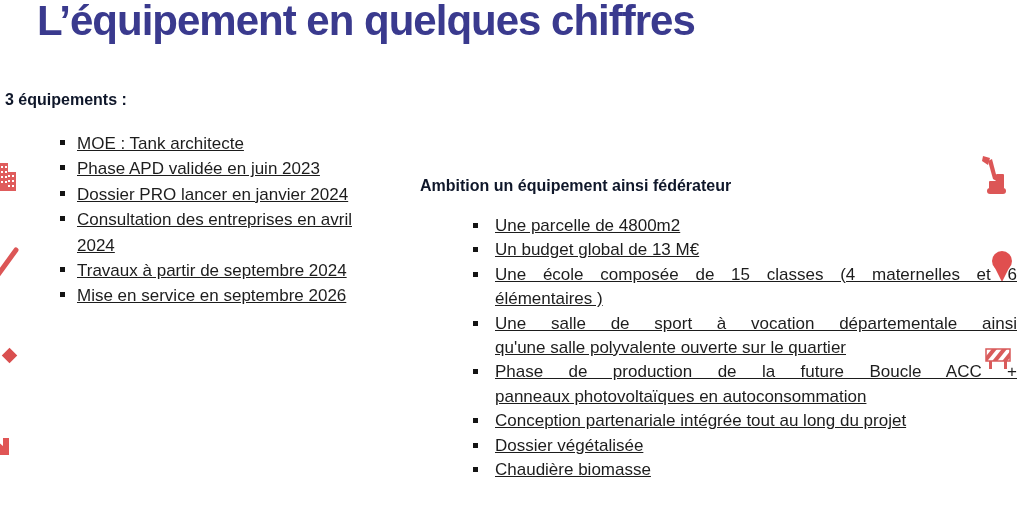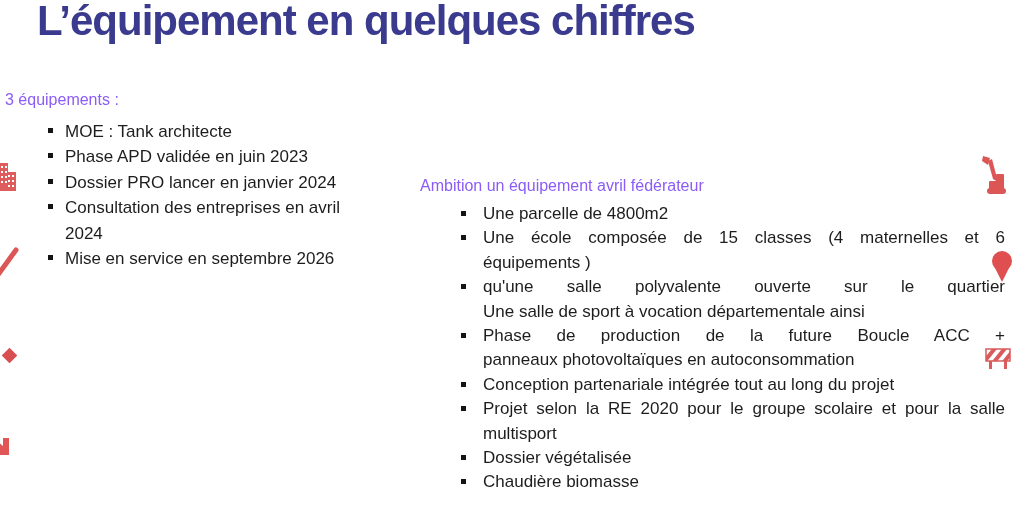--- a/index.html
+++ b/index.html
@@ -8,25 +8,25 @@
     font-family:"Liberation Sans","DejaVu Sans",sans-serif;
     color:#1d1d1d;position:relative;
   }
   .slide{position:absolute;inset:0;}
   .title{
     position:absolute;left:37px;top:-4px;
     font-size:42px;font-weight:700;letter-spacing:-1px;
     color:#3a3a8e;line-height:50px;white-space:nowrap;
   }
   .sec-heading{
-    font-size:16px;font-weight:400;color:#8b5cf6;white-space:nowrap;
+    font-size:16px;font-weight:700;color:#0f172a;white-space:nowrap;
   }
   .left-heading{position:absolute;left:5px;top:91px;}
   .right-heading{position:absolute;left:420px;top:177px;}
-  ul.blist{list-style:none;margin:0;padding:0;position:absolute;z-index:2;}
+  ul.blist{list-style:none;margin:12px;padding:0;position:absolute;z-index:2;text-decoration:underline;}
   ul.blist li{display:flex;margin:0;padding:0;}
   .marker{
     flex:0 0 5px;width:5px;height:5px;background:#141414;
     margin-top:9px;
   }
   .btext{font-size:17px;color:#1d1d1d;}
   
   ul.left-list{left:48px;top:119px;}
   ul.left-list .marker{margin-right:12px;}
   ul.left-list .btext{width:322px;line-height:25.4px;}
@@ -165,72 +165,77 @@
         <li>
           <span class="marker"></span>
           <div class="btext">
             <div class="bline">Consultation des entreprises en avril</div>
             <div class="bline">2024</div>
           </div>
         </li>
         <li>
           <span class="marker"></span>
           <div class="btext">
+            <div class="bline">Travaux à partir de septembre 2024</div>
+          </div>
+        </li>
+        <li>
+          <span class="marker"></span>
+          <div class="btext">
             <div class="bline">Mise en service en septembre 2026</div>
           </div>
         </li>
       </ul>
   </div>
 
   <div>
-    <div class="sec-heading right-heading">Ambition un équipement avril fédérateur</div>
+    <div class="sec-heading right-heading">Ambition un équipement ainsi fédérateur</div>
     <ul class="blist right-list">
         <li>
           <span class="marker"></span>
           <div class="btext">
             <div class="bline">Une parcelle de 4800m2</div>
           </div>
         </li>
         <li>
           <span class="marker"></span>
           <div class="btext">
+            <div class="bline">Un budget global de 13 M€</div>
+          </div>
+        </li>
+        <li>
+          <span class="marker"></span>
+          <div class="btext">
             <div class="bline">Une école composée de 15 classes (4 maternelles et 6</div>
-            <div class="bline">équipements )</div>
-          </div>
-        </li>
-        <li>
-          <span class="marker"></span>
-          <div class="btext">
+            <div class="bline">élémentaires )</div>
+          </div>
+        </li>
+        <li>
+          <span class="marker"></span>
+          <div class="btext">
+            <div class="bline">Une salle de sport à vocation départementale ainsi</div>
             <div class="bline">qu'une salle polyvalente ouverte sur le quartier</div>
-            <div class="bline">Une salle de sport à vocation départementale ainsi</div>
           </div>
         </li>
         <li>
           <span class="marker"></span>
           <div class="btext">
             <div class="bline">Phase de production de la future Boucle ACC +</div>
             <div class="bline">panneaux photovoltaïques en autoconsommation</div>
           </div>
         </li>
         <li>
           <span class="marker"></span>
           <div class="btext">
             <div class="bline">Conception partenariale intégrée tout au long du projet</div>
           </div>
         </li>
         <li>
           <span class="marker"></span>
           <div class="btext">
-            <div class="bline">Projet selon la RE 2020 pour le groupe scolaire et pour la salle</div>
-            <div class="bline">multisport</div>
-          </div>
-        </li>
-        <li>
-          <span class="marker"></span>
-          <div class="btext">
             <div class="bline">Dossier végétalisée</div>
           </div>
         </li>
         <li>
           <span class="marker"></span>
           <div class="btext">
             <div class="bline">Chaudière biomasse</div>
           </div>
         </li>
       </ul>

